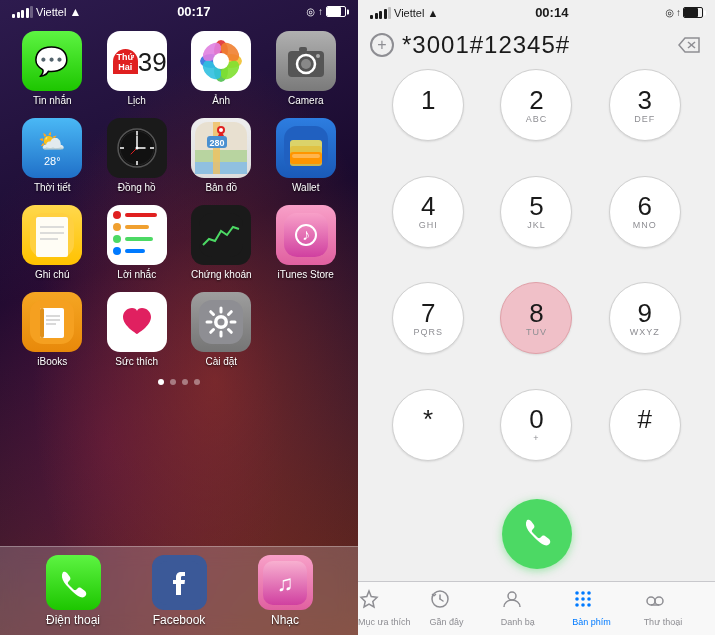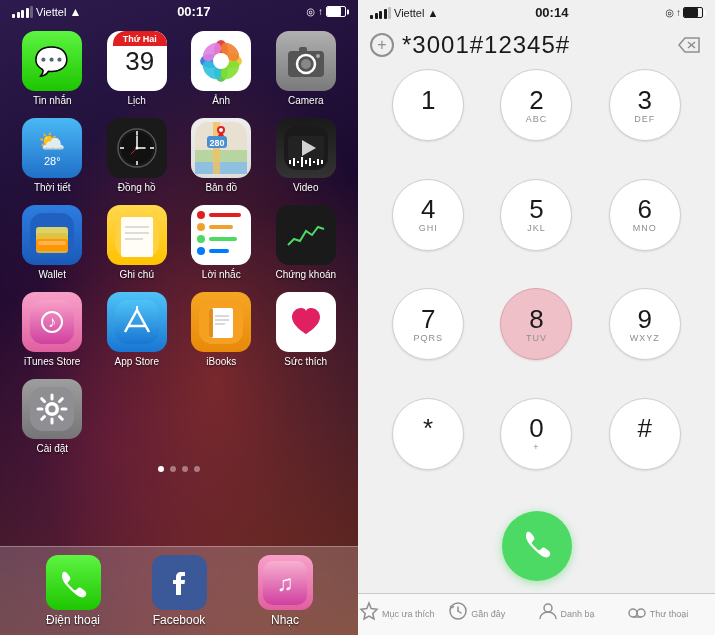--- a/index.html
+++ b/index.html
@@ -120,21 +120,21 @@
     .icon-reminders { background: white; }
     .icon-stocks { background: #1a1a1a; }
     .icon-itunes { background: linear-gradient(180deg, #f8a0c8 0%, #e060a0 100%); }
     .icon-appstore { background: linear-gradient(180deg, #4fc3f7 0%, #1976d2 100%); }
     .icon-ibooks { background: linear-gradient(180deg, #f5a623 0%, #e8890a 100%); }
     .icon-health { background: white; }
     .icon-settings { background: linear-gradient(180deg, #9e9e9e 0%, #757575 100%); }
 
     .calendar-icon-inner {
       display: flex;
-      flex-direction: column;
+      flex-direction: row;
       align-items: center;
       width: 100%;
       height: 100%;
       padding-left: 6px;
     }
     .cal-header {
       background: #e02020;
       color: white;
       width: 100%;
       text-align: center;
@@ -340,22 +340,22 @@
     .tab-bar {
       display: flex;
       border-top: 0.5px solid #c8c8cc;
       background: rgba(248,248,248,0.95);
       padding: 6px 0 8px;
     }
 
     .tab-item {
       flex: 1;
       display: flex;
-      flex-direction: row;
-      align-items: center;
+      flex-direction: column;
+      align-items: flex-start;
       gap: 2px;
       cursor: pointer;
     }
 
     .tab-icon {
       font-size: 20px;
       color: #8e8e93;
     }
 
     .tab-icon.active { color: #007aff; }
@@ -519,41 +519,20 @@
           <circle cx="26" cy="8" r="4" fill="#e02020"></circle>
           <circle cx="26" cy="8" r="2" fill="white"></circle>
 
           <rect x="12" y="14" width="20" height="12" rx="3" fill="#4a90d0"></rect>
           <text x="22" y="24" text-anchor="middle" font-size="9" fill="white" font-weight="bold">280</text>
         </svg>
       </div>
       <span class="app-label">Bản đồ</span>
     </div>
 
-    <div class="app-item">
-      <div class="app-icon icon-video">
-        <svg width="44" height="44" viewBox="0 0 44 44">
-          <rect width="44" height="44" rx="13" fill="#1a1a1a"></rect>
-
-          <rect x="4" y="10" width="36" height="24" rx="3" fill="#222"></rect>
-          <polygon points="18,14 18,30 32,22" fill="white" opacity="0.8"></polygon>
-
-          <line x1="6" y1="38" x2="6" y2="34" stroke="white" stroke-width="2"></line>
-          <line x1="10" y1="40" x2="10" y2="32" stroke="white" stroke-width="2"></line>
-          <line x1="14" y1="37" x2="14" y2="35" stroke="white" stroke-width="2"></line>
-          <line x1="18" y1="41" x2="18" y2="31" stroke="white" stroke-width="2"></line>
-          <line x1="22" y1="38" x2="22" y2="34" stroke="white" stroke-width="2"></line>
-          <line x1="26" y1="40" x2="26" y2="32" stroke="white" stroke-width="2"></line>
-          <line x1="30" y1="37" x2="30" y2="35" stroke="white" stroke-width="2"></line>
-          <line x1="34" y1="39" x2="34" y2="33" stroke="white" stroke-width="2"></line>
-          <line x1="38" y1="38" x2="38" y2="34" stroke="white" stroke-width="2"></line>
-        </svg>
-      </div>
-      <span class="app-label">Video</span>
-    </div>
 
     <div class="app-item">
       <div class="app-icon icon-wallet">
         <svg width="44" height="44" viewBox="0 0 44 44">
           <rect width="44" height="44" rx="13" fill="#2060c0"></rect>
           <rect x="6" y="14" width="32" height="20" rx="3" fill="#f0e060" opacity="0.9"></rect>
           <rect x="6" y="20" width="32" height="20" rx="3" fill="#e0c040" opacity="0.9"></rect>
           <rect x="6" y="26" width="32" height="12" rx="3" fill="#ff9500"></rect>
           <rect x="8" y="28" width="28" height="4" rx="2" fill="rgba(255,255,255,0.3)"></rect>
         </svg>
@@ -618,37 +597,20 @@
               <stop offset="100%" stop-color="#d040a0"></stop>
             </linearGradient>
           </defs>
           <circle cx="22" cy="22" r="10" stroke="white" stroke-width="2" fill="none"></circle>
           <text x="22" y="27" text-anchor="middle" font-size="16" fill="white">♪</text>
         </svg>
       </div>
       <span class="app-label">iTunes Store</span>
     </div>
 
-    <div class="app-item">
-      <div class="app-icon icon-appstore">
-        <svg width="44" height="44" viewBox="0 0 44 44">
-          <rect width="44" height="44" rx="13" fill="url(#appstore-grad)"></rect>
-          <defs>
-            <linearGradient id="appstore-grad" x1="0" y1="0" x2="0" y2="1">
-              <stop offset="0%" stop-color="#4fc3f7"></stop>
-              <stop offset="100%" stop-color="#1976d2"></stop>
-            </linearGradient>
-          </defs>
-
-          <line x1="22" y1="10" x2="22" y2="6" stroke="white" stroke-width="2"></line>
-          <path d="M22 10 L10 32 M22 10 L34 32 M14 26 L30 26" stroke="white" stroke-width="2.5" fill="none"></path>
-        </svg>
-      </div>
-      <span class="app-label">App Store</span>
-    </div>
 
     <div class="app-item">
       <div class="app-icon icon-ibooks">
         <svg width="44" height="44" viewBox="0 0 44 44">
           <rect width="44" height="44" rx="13" fill="#f5a020"></rect>
           <rect x="10" y="8" width="24" height="30" rx="2" fill="white"></rect>
           <rect x="10" y="8" width="4" height="30" rx="2" fill="#e0901a"></rect>
           <line x1="16" y1="16" x2="30" y2="16" stroke="#ccc" stroke-width="1.5"></line>
           <line x1="16" y1="20" x2="30" y2="20" stroke="#ccc" stroke-width="1.5"></line>
           <line x1="16" y1="24" x2="26" y2="24" stroke="#ccc" stroke-width="1.5"></line>
@@ -873,20 +835,36 @@
     <div class="tab-item">
       <div class="tab-icon">
         <svg width="22" height="22" viewBox="0 0 22 22" fill="none">
           <circle cx="11" cy="8" r="4" stroke="#8e8e93" stroke-width="1.5"></circle>
           <path d="M3 19C3 15 6.6 12 11 12C15.4 12 19 15 19 19" stroke="#8e8e93" stroke-width="1.5" fill="none"></path>
         </svg>
       </div>
       <span class="tab-label">Danh bạ</span>
     </div>
 
+    <div class="tab-item">
+      <div class="tab-icon active">
+        <svg width="22" height="22" viewBox="0 0 22 22" fill="none">
+          <circle cx="5" cy="5" r="1.8" fill="#007aff"></circle>
+          <circle cx="11" cy="5" r="1.8" fill="#007aff"></circle>
+          <circle cx="17" cy="5" r="1.8" fill="#007aff"></circle>
+          <circle cx="5" cy="11" r="1.8" fill="#007aff"></circle>
+          <circle cx="11" cy="11" r="1.8" fill="#007aff"></circle>
+          <circle cx="17" cy="11" r="1.8" fill="#007aff"></circle>
+          <circle cx="5" cy="17" r="1.8" fill="#007aff"></circle>
+          <circle cx="11" cy="17" r="1.8" fill="#007aff"></circle>
+          <circle cx="17" cy="17" r="1.8" fill="#007aff"></circle>
+        </svg>
+      </div>
+      <span class="tab-label active">Bàn phím</span>
+    </div>
 
     <div class="tab-item">
       <div class="tab-icon">
         <svg width="22" height="22" viewBox="0 0 22 22" fill="none">
           <circle cx="7" cy="13" r="4" stroke="#8e8e93" stroke-width="1.5"></circle>
           <circle cx="15" cy="13" r="4" stroke="#8e8e93" stroke-width="1.5"></circle>
           <line x1="7" y1="17" x2="15" y2="17" stroke="#8e8e93" stroke-width="1.5"></line>
         </svg>
       </div>
       <span class="tab-label">Thư thoại</span>

